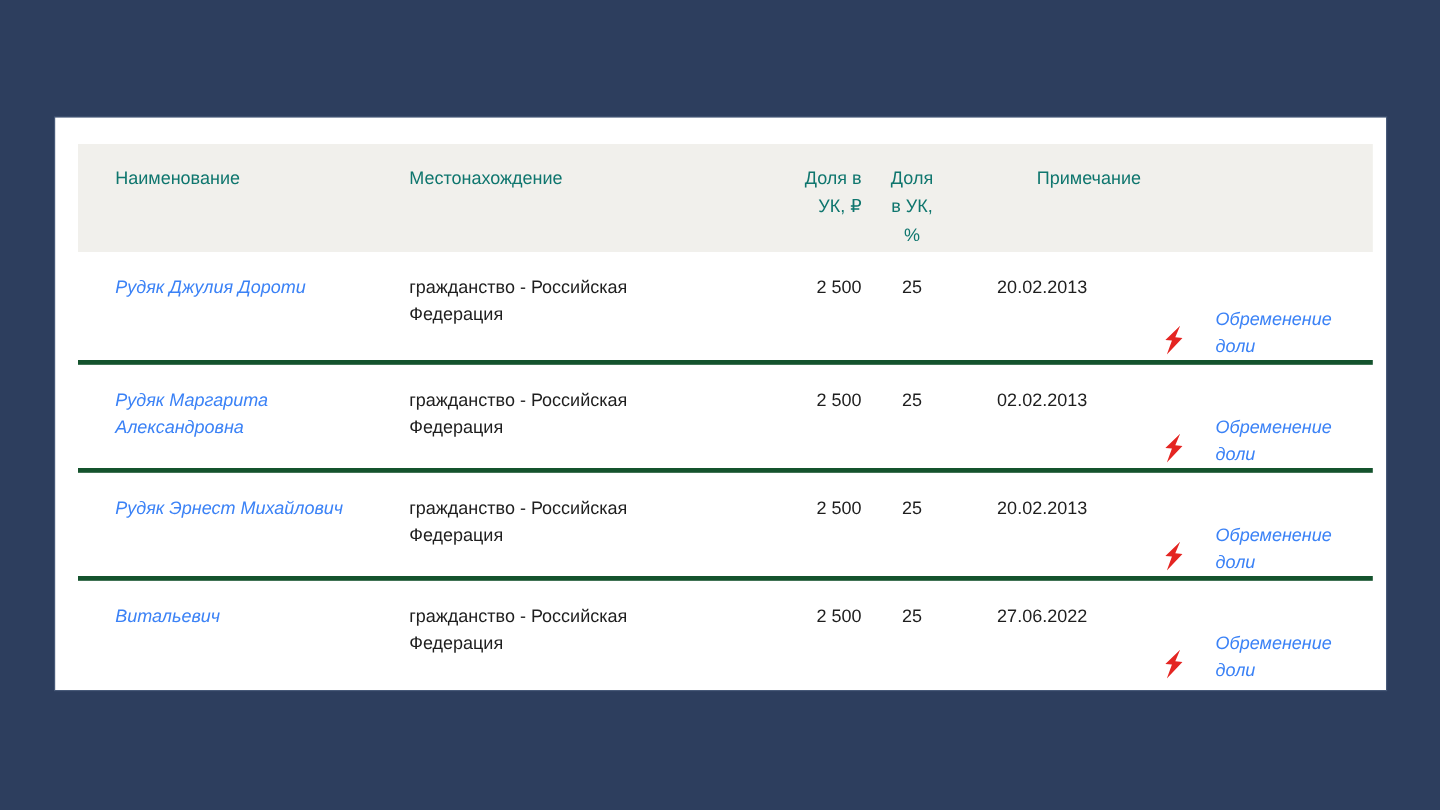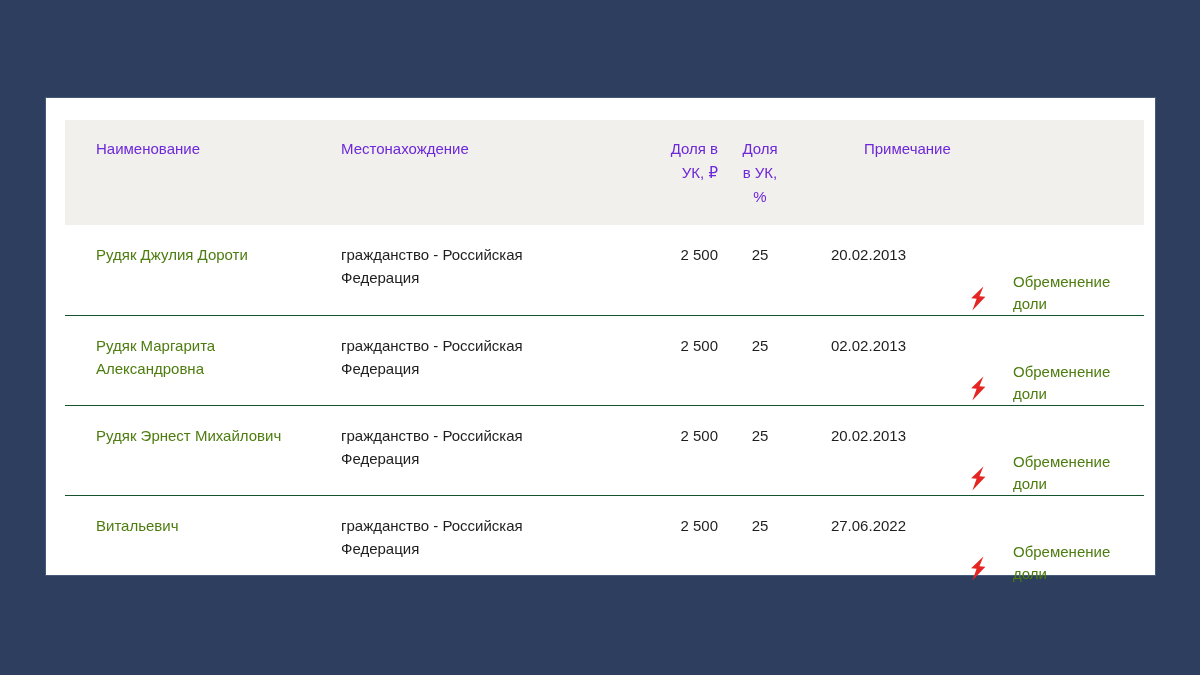--- a/index.html
+++ b/index.html
@@ -25,53 +25,54 @@
   }
 
   .table-wrap {
     margin-left: 19px;
     margin-right: 11px;
   }
 
   .thead {
     display: flex;
     background: #f1f0ec;
-    height: 105px;
+    height: 90px;
     box-sizing: border-box;
     padding-top: 17px;
-    color: #6d28d9;
+    color: #0f766e;
     font-size: 15px;
     line-height: 24px;
   }
 
   .row {
     display: flex;
     height: 90px;
     box-sizing: border-box;
     padding-top: 18px;
     font-size: 15px;
     line-height: 23px;
     color: #1e1e1e;
   }
-  .row + .row { border-top: 1px solid #14532d; }
+  .row + .row { border-top: 4px solid #14532d; }
 
   .c { box-sizing: border-box; flex: 0 0 auto; }
   .c1 { width: 276px; padding-left: 31px; }
   .c2 { width: 224px; }
   .c3 { width: 153px; text-align: right; }
   .c4 { width: 84px;  text-align: center; }
   .c5 { width: 104px; text-align: right; }
   .c6 { width: 238px; padding-left: 62px; }
 
   .line { display: block; }
 
   a.blue-link {
-    color: #4d7c0f;
+    color: #3b82f6;
     text-decoration: none;
     cursor: pointer;
+    font-style: italic;
   }
 
   .note-cell { display: flex; align-items: flex-end; }
   .bolt {
     flex: 0 0 auto;
     width: 20px;
     height: 30px;
     margin-top: 2px;
     margin-right: 25px;
   }

